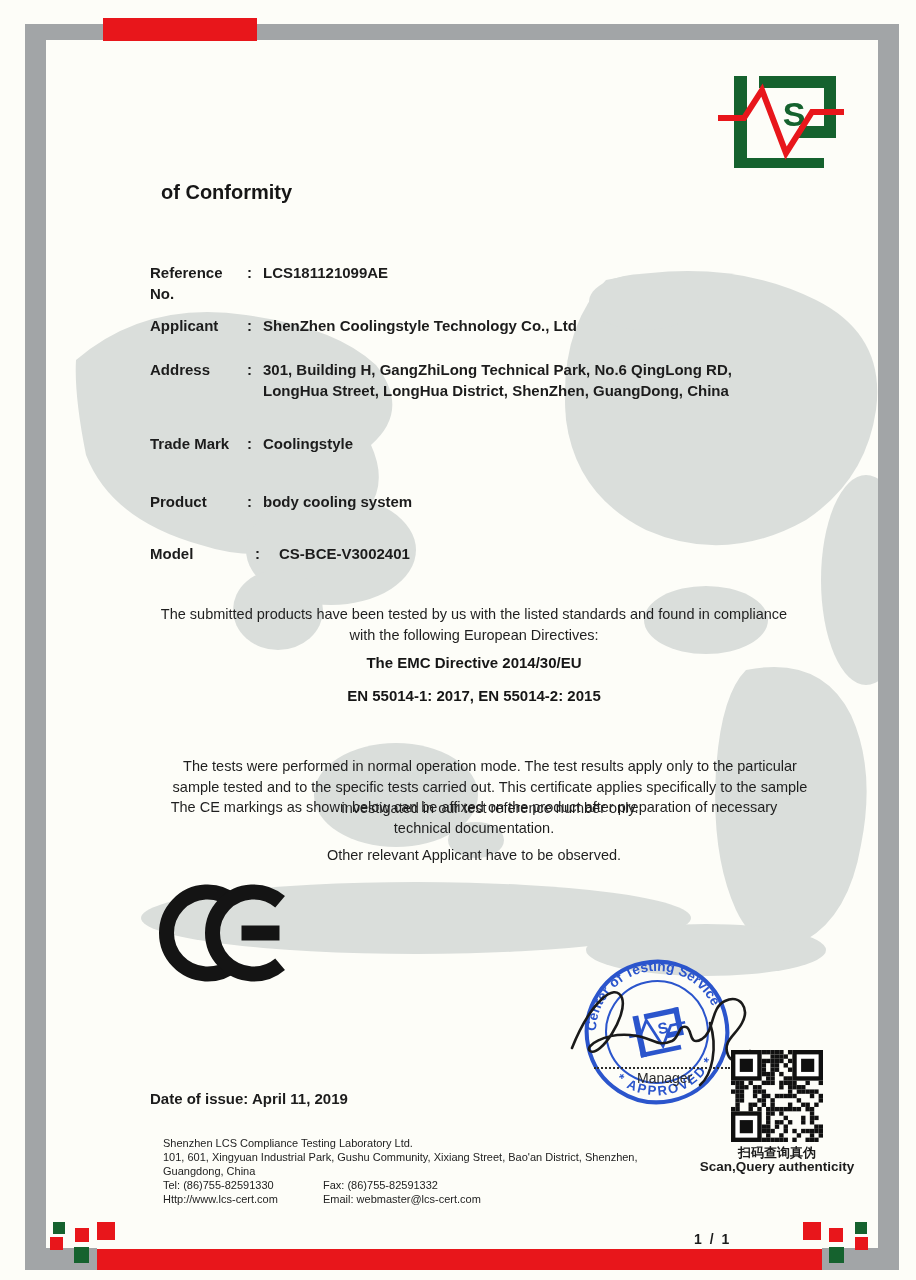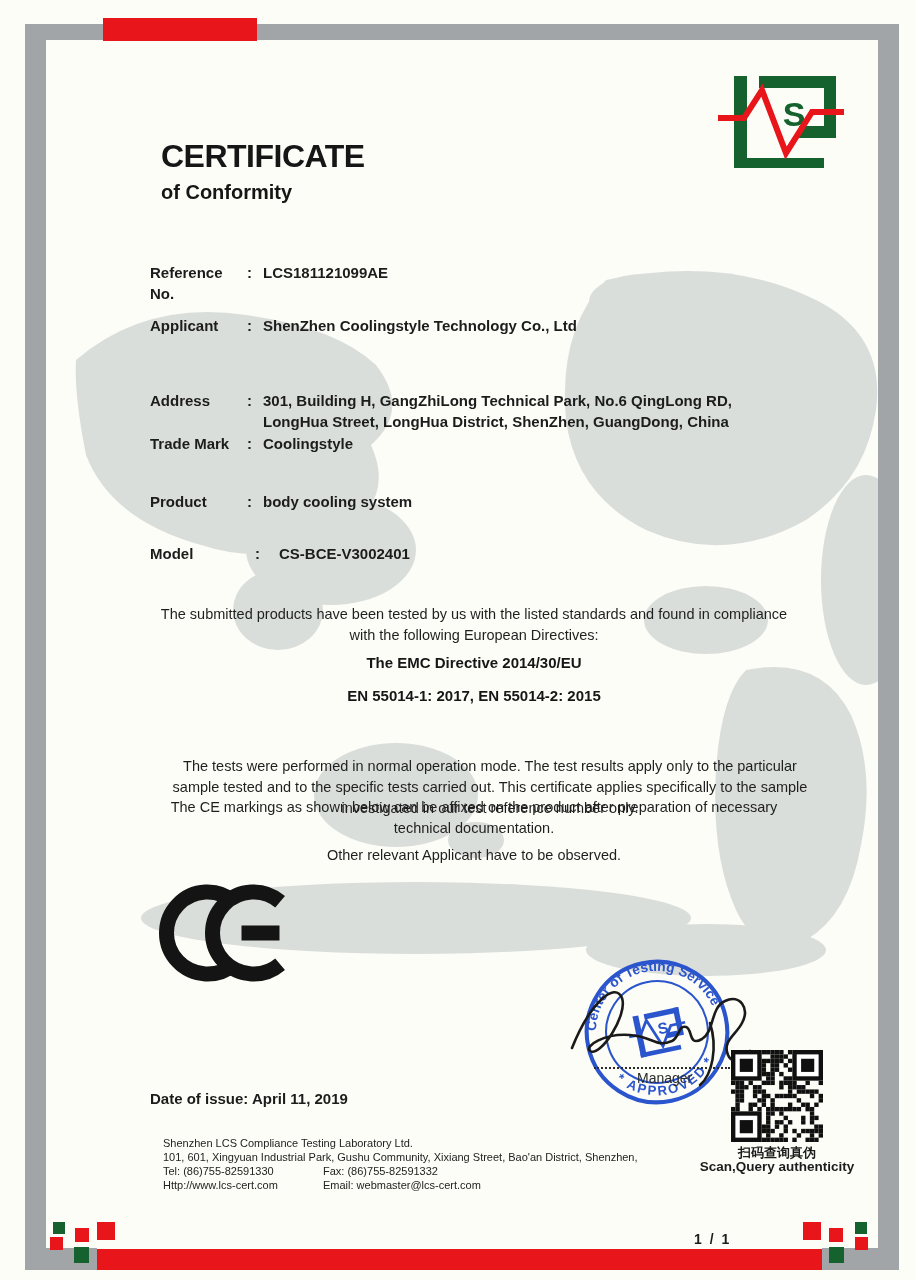--- a/index.html
+++ b/index.html
@@ -103,34 +103,33 @@
       <rect x="20" y="6" width="13" height="92"></rect>
       <rect x="20" y="88" width="90" height="10"></rect>
       <rect x="45" y="6" width="77" height="12"></rect>
       <rect x="110" y="6" width="12" height="62"></rect>
       <rect x="85" y="56" width="25" height="12"></rect>
     </g>
     <text x="80" y="56" text-anchor="middle" font-size="34" font-weight="bold" fill="#15622e">S</text>
     <polyline points="4,48 30,48 48,20 72,83 98,42 130,42" fill="none" stroke="#e8161b" stroke-width="6"></polyline>
   </svg>
 
-  <div id="title" class="abs">CERTIFICATE</div>
   <div id="subtitle" class="abs">of Conformity</div>
 
   <div class="abs field-row" style="top:262px;">
     <span class="field-label">Reference No.</span>
     <span class="field-sep">:</span>
     <span class="field-value">LCS181121099AE</span>
   </div>
   <div class="abs field-row" style="top:315px;">
     <span class="field-label">Applicant</span>
     <span class="field-sep">:</span>
     <span class="field-value">ShenZhen Coolingstyle Technology Co., Ltd</span>
   </div>
-  <div class="abs field-row" style="top:390px;justify-content:center;">
+  <div class="abs field-row" style="top:359px;justify-content:center;">
     <span class="field-label">Address</span>
     <span class="field-sep">:</span>
     <span class="field-value">
       <span>301, Building H, GangZhiLong Technical Park, No.6 QingLong RD,</span><br>
       <span>LongHua Street, LongHua District, ShenZhen, GuangDong, China</span>
     </span>
   </div>
   <div class="abs field-row" style="top:433px;">
     <span class="field-label">Trade Mark</span>
     <span class="field-sep">:</span>
@@ -369,20 +368,21 @@
         <rect x="8.857142857142858" y="70.85714285714286" width="13.285714285714286" height="13.285714285714286"></rect>
       </g>
     </svg>
   <div id="qr-caption-zh" class="abs">扫码查询真伪</div>
   <div id="qr-caption-en" class="abs">Scan,Query authenticity</div>
   <div id="page-indicator" class="abs">1 / 1</div>
 
   <div id="footer" class="abs">
     <div>Shenzhen LCS Compliance Testing Laboratory Ltd.</div>
     <div>101, 601, Xingyuan Industrial Park, Gushu Community, Xixiang Street, Bao'an District, Shenzhen,</div>
+    <div>Guangdong, China</div>
     <div class="footer-cols">
       <span class="footer-col1">Tel: (86)755-82591330</span>
       <span>Fax: (86)755-82591332</span>
     </div>
     <div class="footer-cols">
       <span class="footer-col1">Http://www.lcs-cert.com</span>
       <span>Email: webmaster@lcs-cert.com</span>
     </div>
   </div>
 

